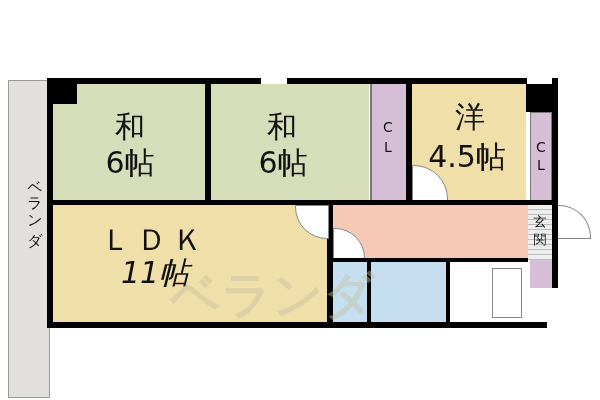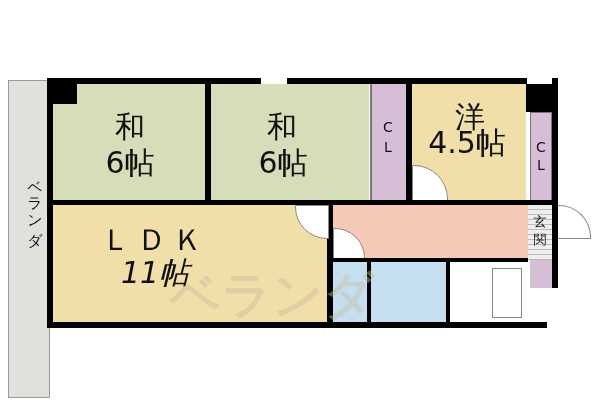--- a/index.html
+++ b/index.html
@@ -33,21 +33,21 @@
 <div class="label" style="left:252px;top:112px;width:60px;font-size:30px;">和</div>
 <div class="label" style="left:243px;top:148px;width:80px;font-size:30px;">6帖</div>
 
 <div class="abs" style="left:370px;top:84px;width:36px;height:118px;background:#d6bfd6;border-left:2px solid #777;"></div>
 <div class="label" style="left:378px;top:120px;width:20px;font-size:14px;">C</div>
 <div class="label" style="left:378px;top:140px;width:20px;font-size:14px;">L</div>
 <div class="abs wall" style="left:406px;top:84px;width:6px;height:120px;"></div>
 
 <div class="abs" style="left:412px;top:84px;width:114px;height:118px;background:#f1dfaa;"></div>
 <div class="label" style="left:440px;top:102px;width:60px;font-size:30px;">洋</div>
-<div class="label" style="left:412px;top:128px;width:110px;font-size:30px;">4.5帖</div>
+<div class="label" style="left:412px;top:142px;width:110px;font-size:30px;">4.5帖</div>
 <div class="door" style="left:412px;top:165px;width:34px;height:34px;border-radius:0 34px 0 0;"></div>
 
 <div class="abs wall" style="left:526px;top:84px;width:26px;height:28px;"></div>
 <div class="abs" style="left:530px;top:112px;width:22px;height:90px;background:#d6bfd6;border:1px solid #777;"></div>
 <div class="label" style="left:531px;top:140px;width:20px;font-size:14px;">C</div>
 <div class="label" style="left:531px;top:158px;width:20px;font-size:14px;">L</div>
 
 <div class="abs wall" style="left:53px;top:200px;width:499px;height:5px;"></div>
 
 <div class="abs" style="left:53px;top:205px;width:274px;height:117px;background:#f1dfaa;"></div>

